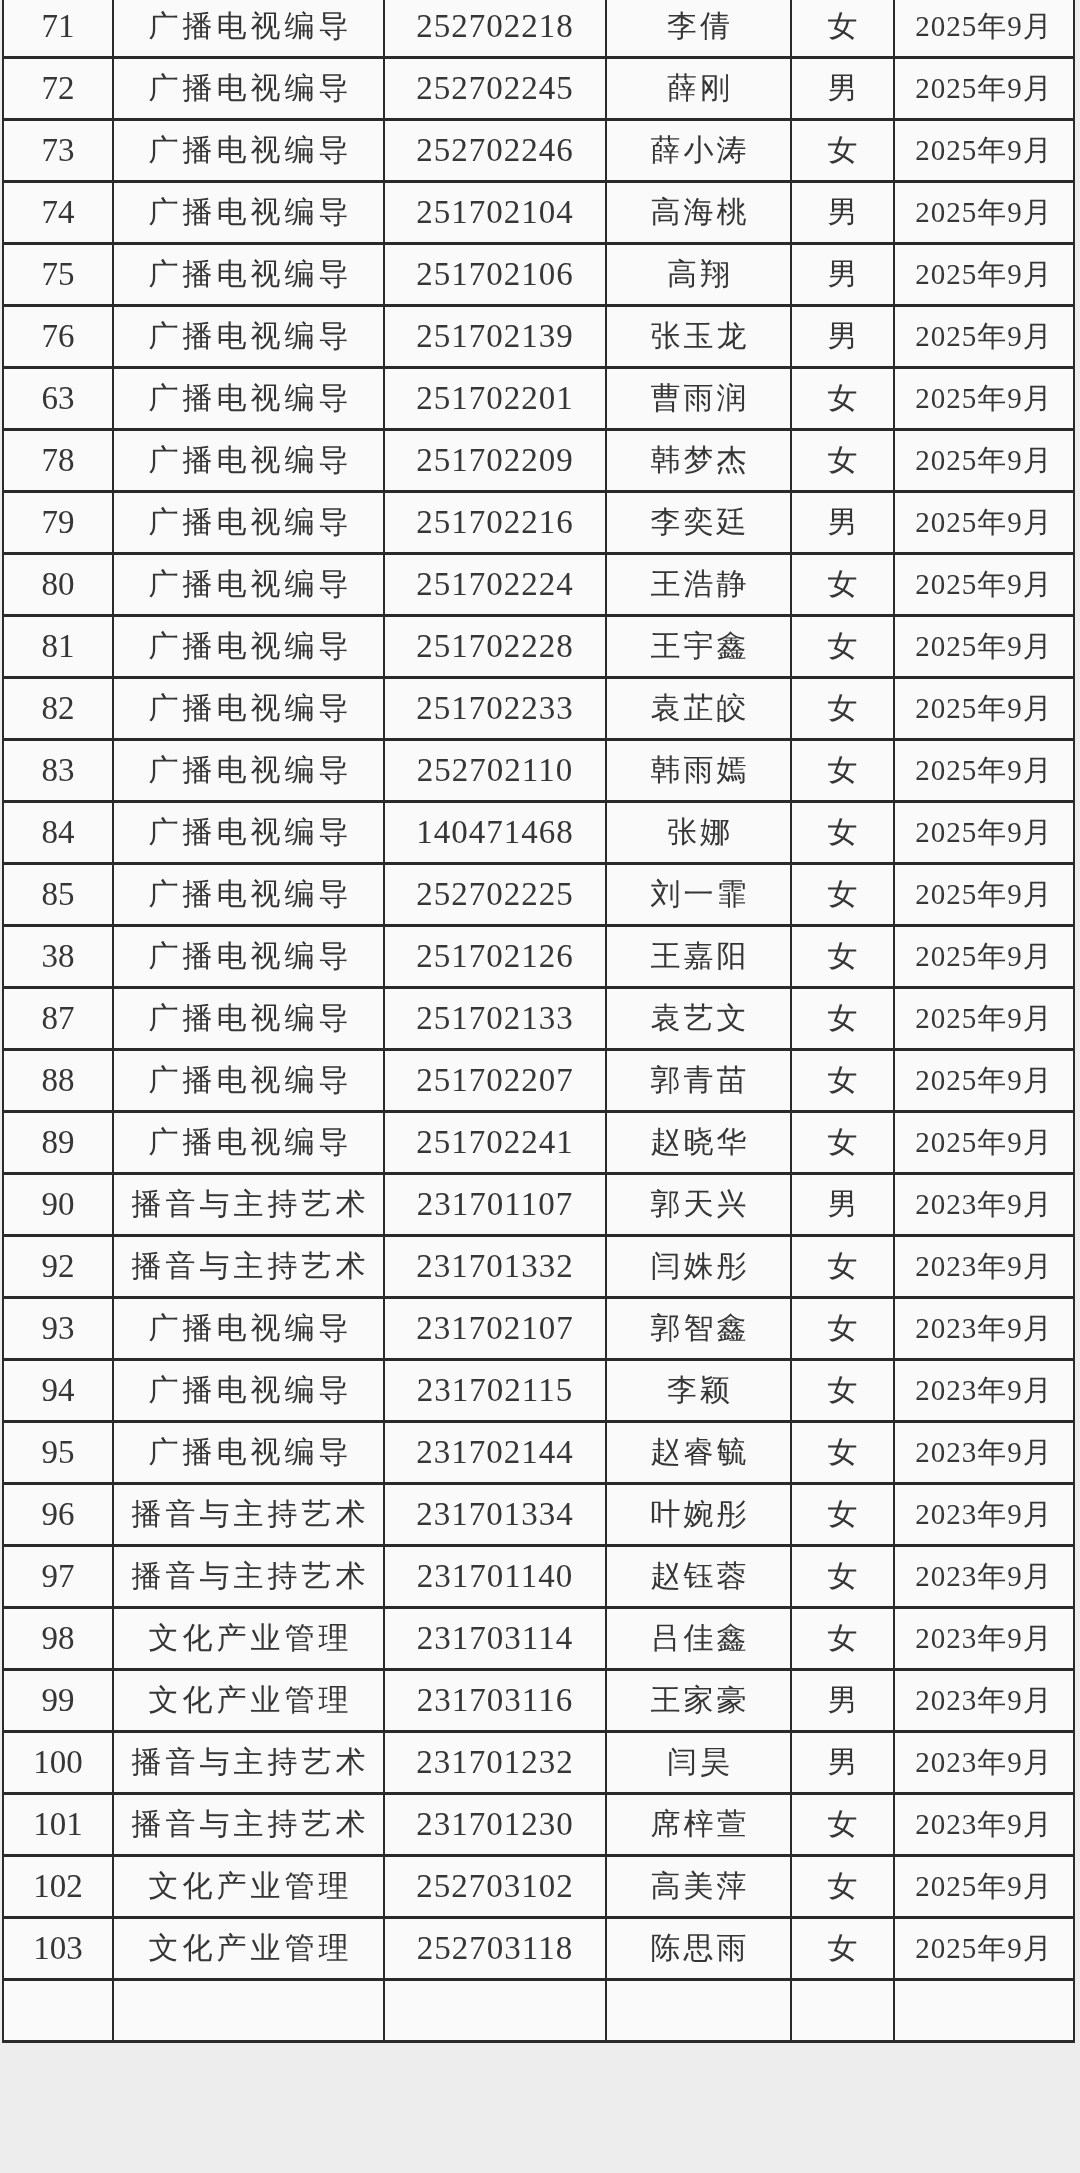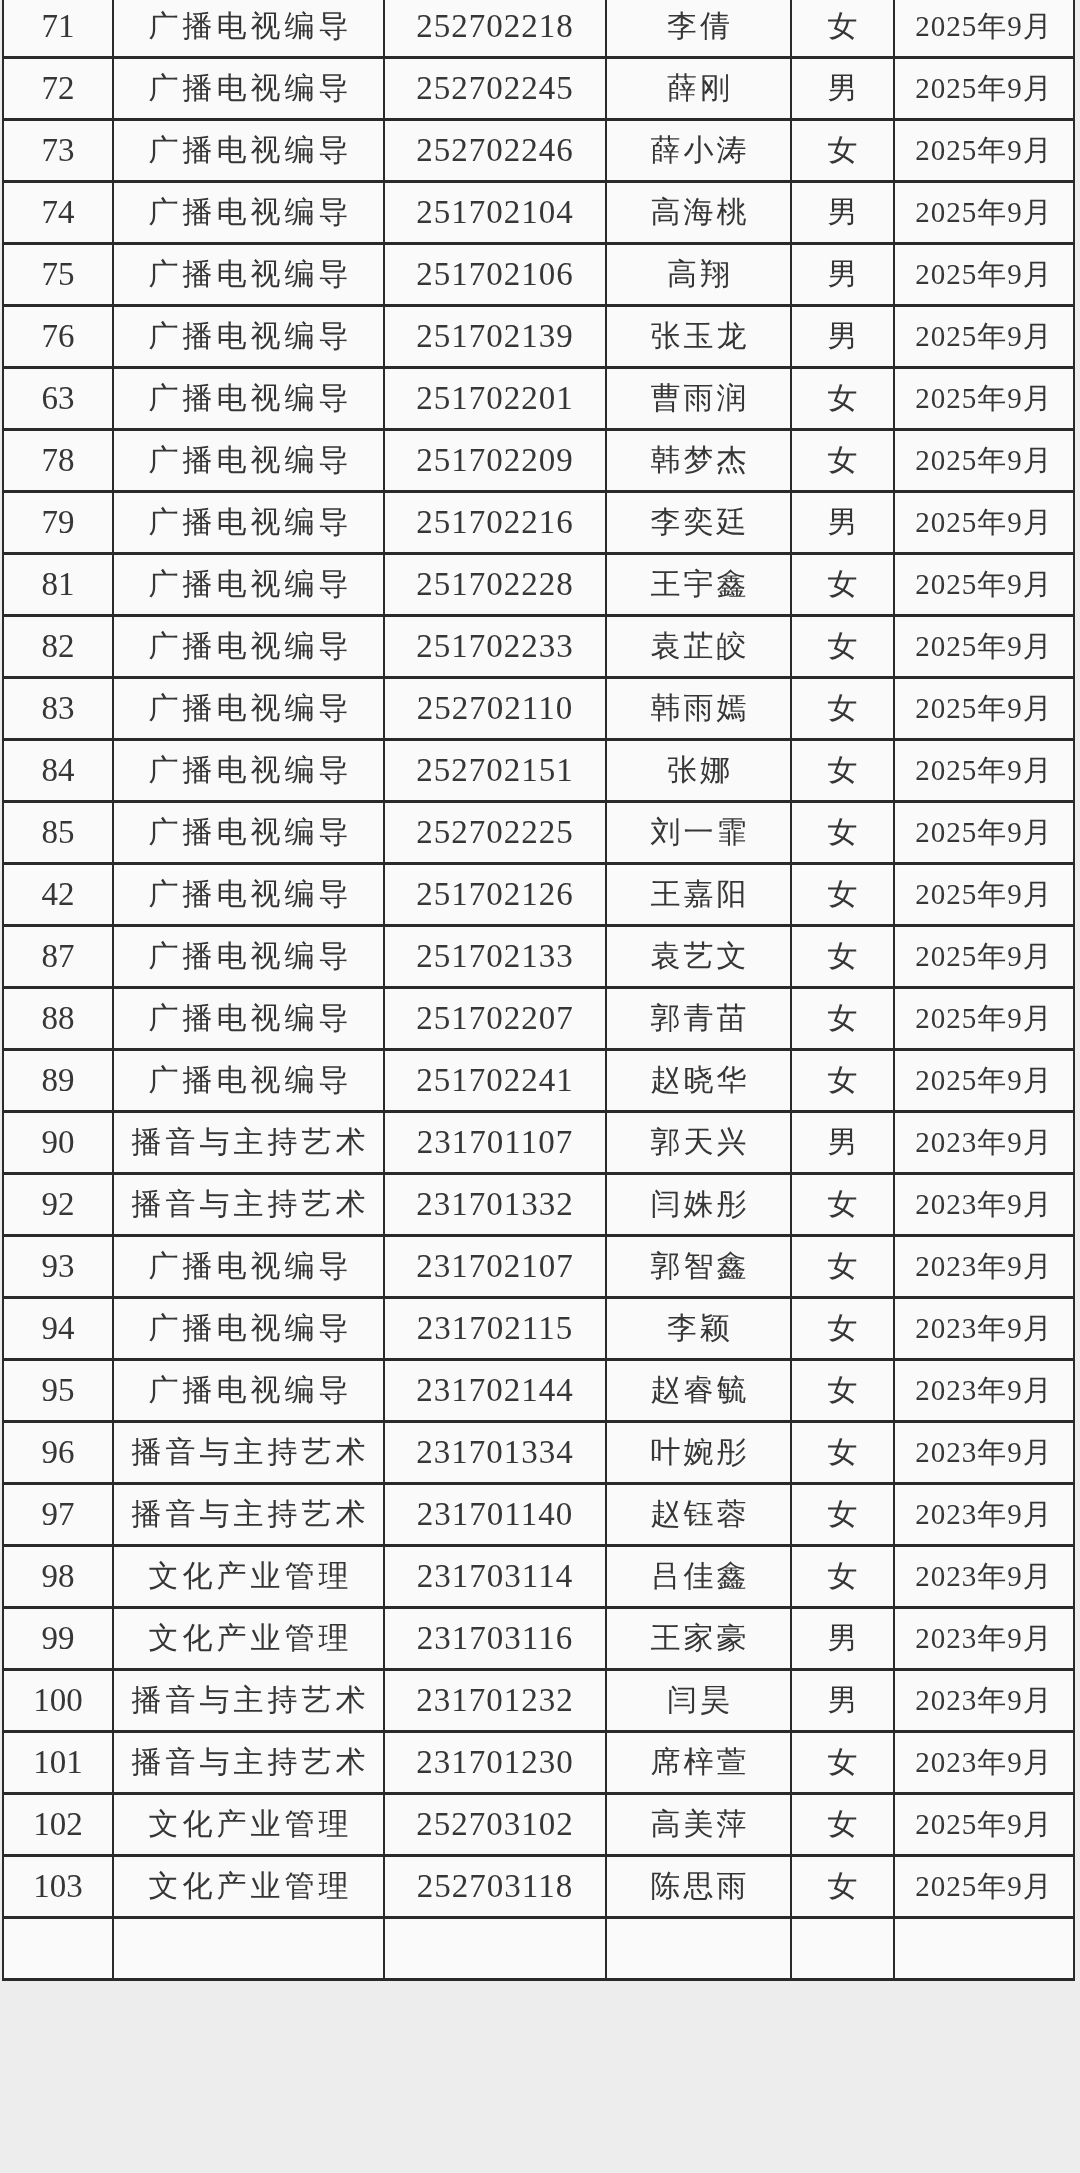--- a/index.html
+++ b/index.html
@@ -146,20 +146,28 @@
         </tr>
         <tr>
           <td class="col-index">79</td>
           <td class="col-major">广播电视编导</td>
           <td class="col-student_id">251702216</td>
           <td class="col-name">李奕廷</td>
           <td class="col-gender">男</td>
           <td class="col-enroll_date">2025年9月</td>
         </tr>
         <tr>
+          <td class="col-index">80</td>
+          <td class="col-major">广播电视编导</td>
+          <td class="col-student_id">251702224</td>
+          <td class="col-name">王浩静</td>
+          <td class="col-gender">女</td>
+          <td class="col-enroll_date">2025年9月</td>
+        </tr>
+        <tr>
           <td class="col-index">81</td>
           <td class="col-major">广播电视编导</td>
           <td class="col-student_id">251702228</td>
           <td class="col-name">王宇鑫</td>
           <td class="col-gender">女</td>
           <td class="col-enroll_date">2025年9月</td>
         </tr>
         <tr>
           <td class="col-index">82</td>
           <td class="col-major">广播电视编导</td>
@@ -172,35 +180,35 @@
           <td class="col-index">83</td>
           <td class="col-major">广播电视编导</td>
           <td class="col-student_id">252702110</td>
           <td class="col-name">韩雨嫣</td>
           <td class="col-gender">女</td>
           <td class="col-enroll_date">2025年9月</td>
         </tr>
         <tr>
           <td class="col-index">84</td>
           <td class="col-major">广播电视编导</td>
-          <td class="col-student_id">252702151</td>
+          <td class="col-student_id">140471468</td>
           <td class="col-name">张娜</td>
           <td class="col-gender">女</td>
           <td class="col-enroll_date">2025年9月</td>
         </tr>
         <tr>
           <td class="col-index">85</td>
           <td class="col-major">广播电视编导</td>
           <td class="col-student_id">252702225</td>
           <td class="col-name">刘一霏</td>
           <td class="col-gender">女</td>
           <td class="col-enroll_date">2025年9月</td>
         </tr>
         <tr>
-          <td class="col-index">42</td>
+          <td class="col-index">38</td>
           <td class="col-major">广播电视编导</td>
           <td class="col-student_id">251702126</td>
           <td class="col-name">王嘉阳</td>
           <td class="col-gender">女</td>
           <td class="col-enroll_date">2025年9月</td>
         </tr>
         <tr>
           <td class="col-index">87</td>
           <td class="col-major">广播电视编导</td>
           <td class="col-student_id">251702133</td>

